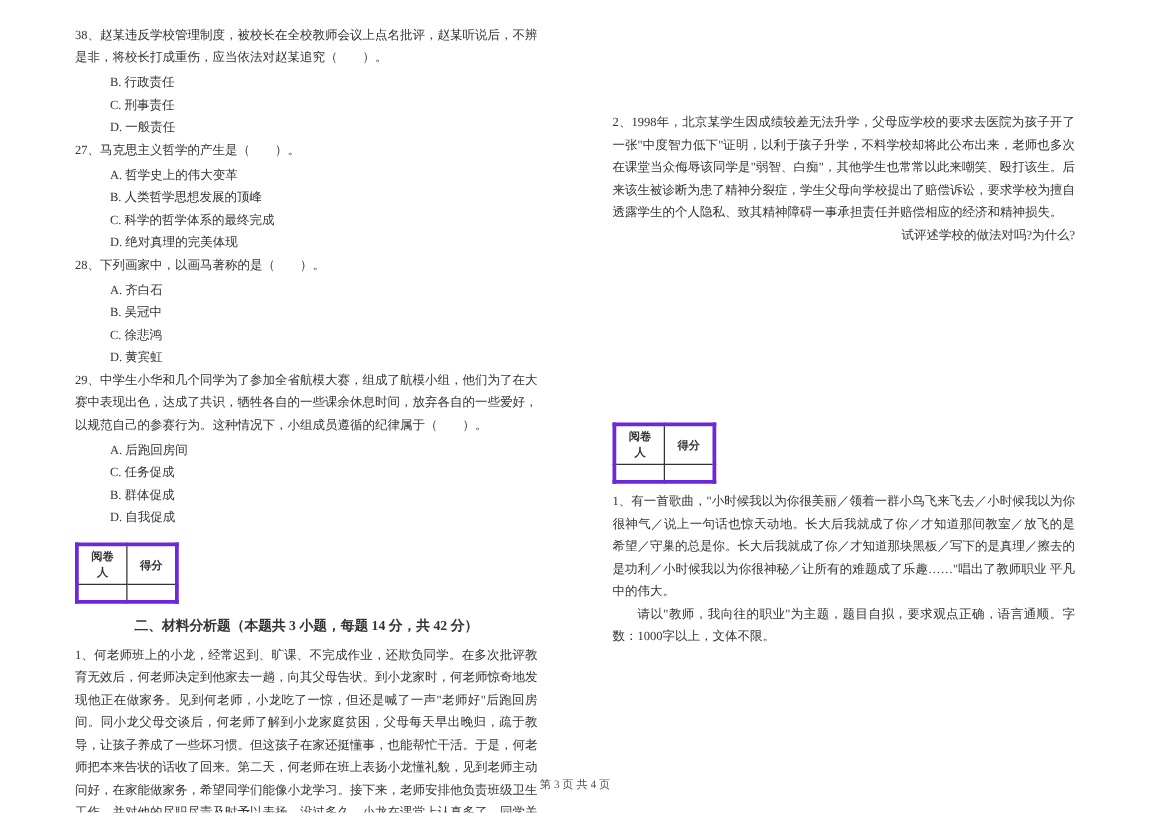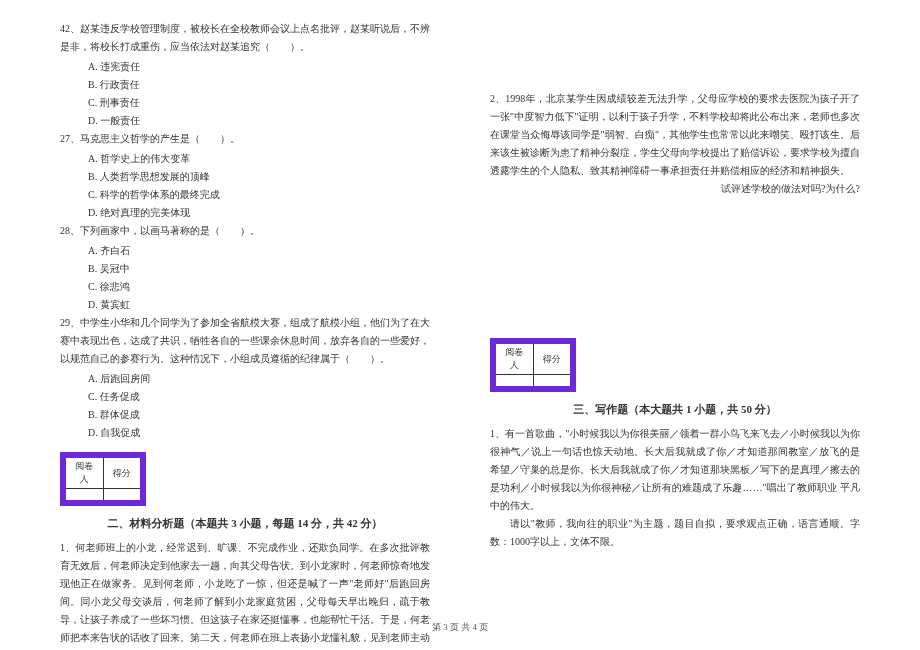--- a/index.html
+++ b/index.html
@@ -29,22 +29,23 @@
     }
     .options {
       padding-left: 28px;
     }
     .options div {
       line-height: 1.8;
     }
     .score-box {
       display: flex;
       margin: 10px 0 6px 0;
-      border: 6px solid #6d28d9;
+      border: 3px solid #6d28d9;
       font-size: 9px;
+      font-weight: bold;
     }
     .score-box-cell {
       border-right: 1px solid #333;
       padding: 2px 6px;
       text-align: center;
     }
     .score-box-cell:last-child {
       border-right: none;
     }
     .section-title {
@@ -72,23 +73,22 @@
     }
     .spacer {
       height: 70px;
     }
   </style>
 </head>
 <body>
 
 <div class="column left-column">
 
-  <div class="question">42、赵某违反学校管理制度，被校长在全校教师会议上点名批评，赵某听说后，不辨是非，将校长打成重伤，应当依法对赵某追究（　　）。</div>
+  <div class="question">38、赵某违反学校管理制度，被校长在全校教师会议上点名批评，赵某听说后，不辨是非，将校长打成重伤，应当依法对赵某追究（　　）。</div>
   <div class="options">
-    <div>A. 违宪责任</div>
     <div>B. 行政责任</div>
     <div>C. 刑事责任</div>
     <div>D. 一般责任</div>
   </div>
 
   <div class="question">27、马克思主义哲学的产生是（　　）。</div>
   <div class="options">
     <div>A. 哲学史上的伟大变革</div>
     <div>B. 人类哲学思想发展的顶峰</div>
     <div>C. 科学的哲学体系的最终完成</div>
@@ -144,20 +144,19 @@
         <tr>
       <td class="score-box-cell" style="border:1px solid #333;width:40px;">阅卷人</td>
       <td class="score-box-cell" style="border:1px solid #333;width:40px;">得分</td>
     </tr>
     <tr>
       <td class="score-box-cell" style="border:1px solid #333;height:14px;"></td>
       <td class="score-box-cell" style="border:1px solid #333;height:14px;"></td>
     </tr>
   </tbody></table>
 
-  <div class="section-title">三、写作题（本大题共 1 小题，共 50 分）</div>
 
   <div class="para noindent">1、有一首歌曲，"小时候我以为你很美丽／领着一群小鸟飞来飞去／小时候我以为你很神气／说上一句话也惊天动地。长大后我就成了你／才知道那间教室／放飞的是 希望／守巢的总是你。长大后我就成了你／才知道那块黑板／写下的是真理／擦去的是功利／小时候我以为你很神秘／让所有的难题成了乐趣……"唱出了教师职业 平凡中的伟大。</div>
   <div class="para">请以"教师，我向往的职业"为主题，题目自拟，要求观点正确，语言通顺。字数：1000字以上，文体不限。</div>
 
 </div>
 
 <div class="page-footer">第 3 页   共 4 页</div>
 
 </body></html>

